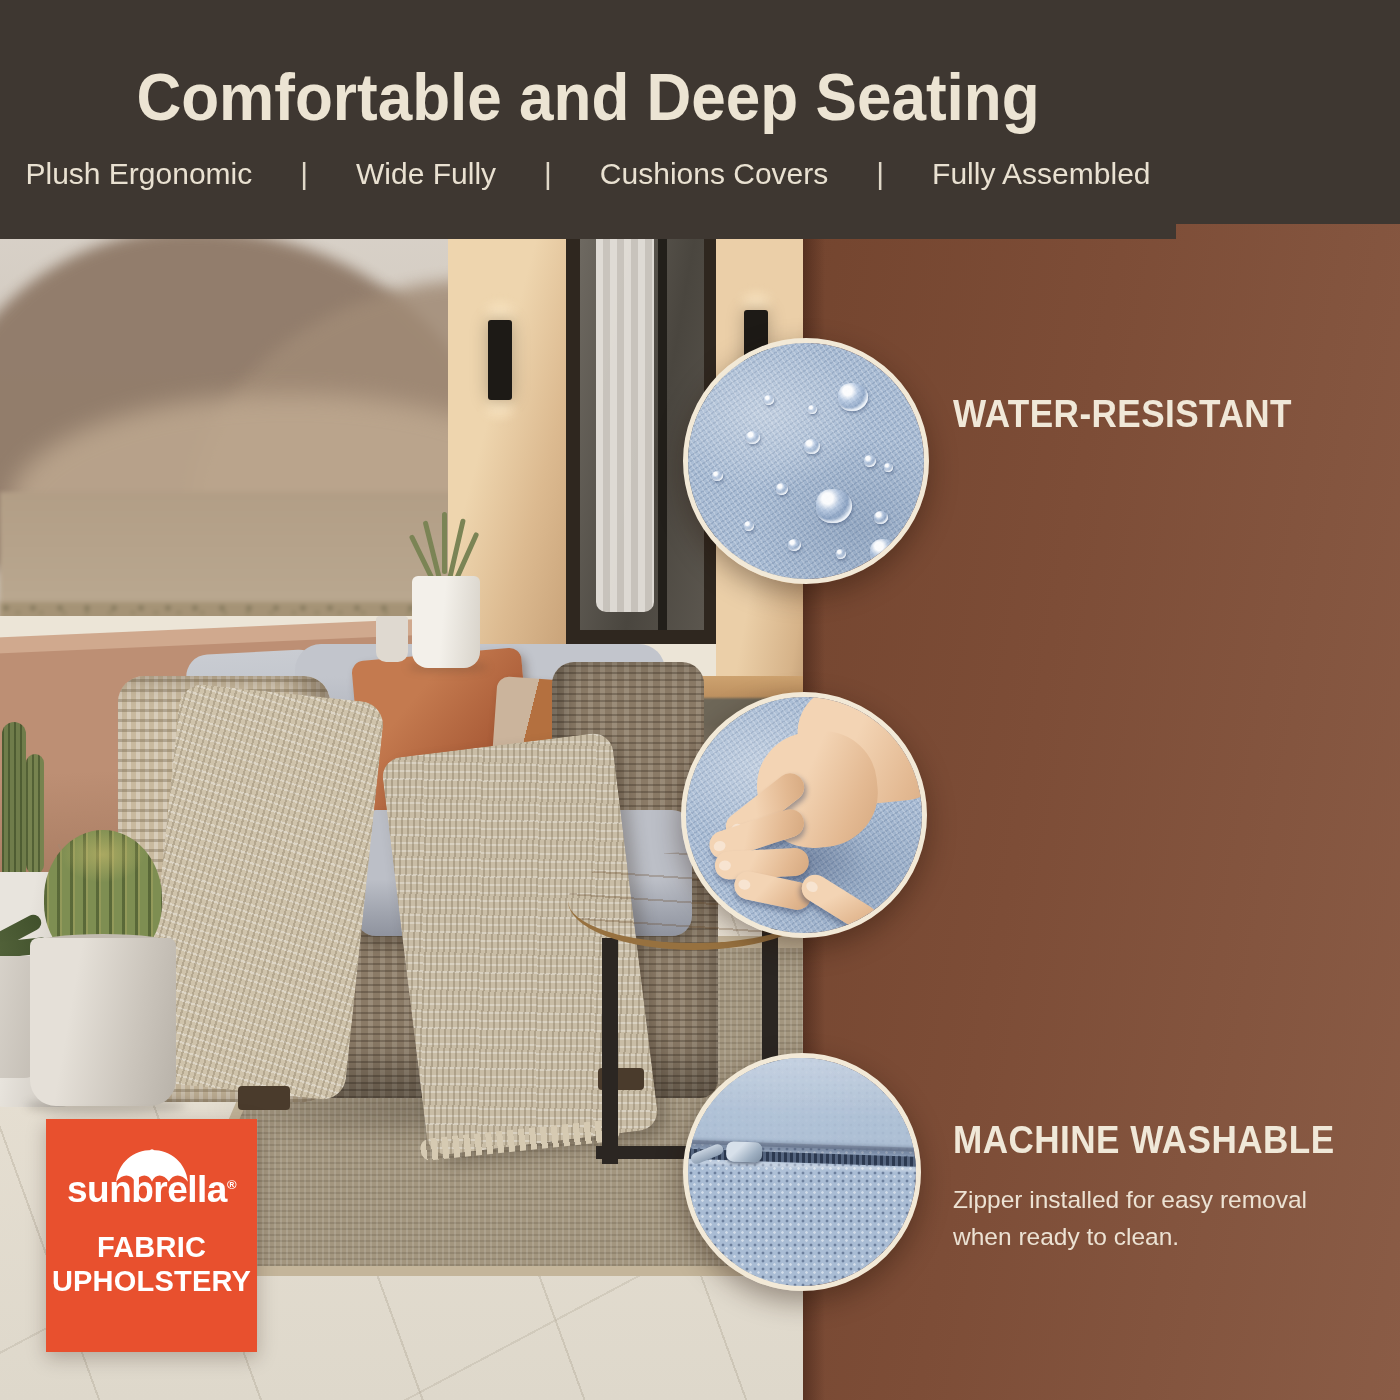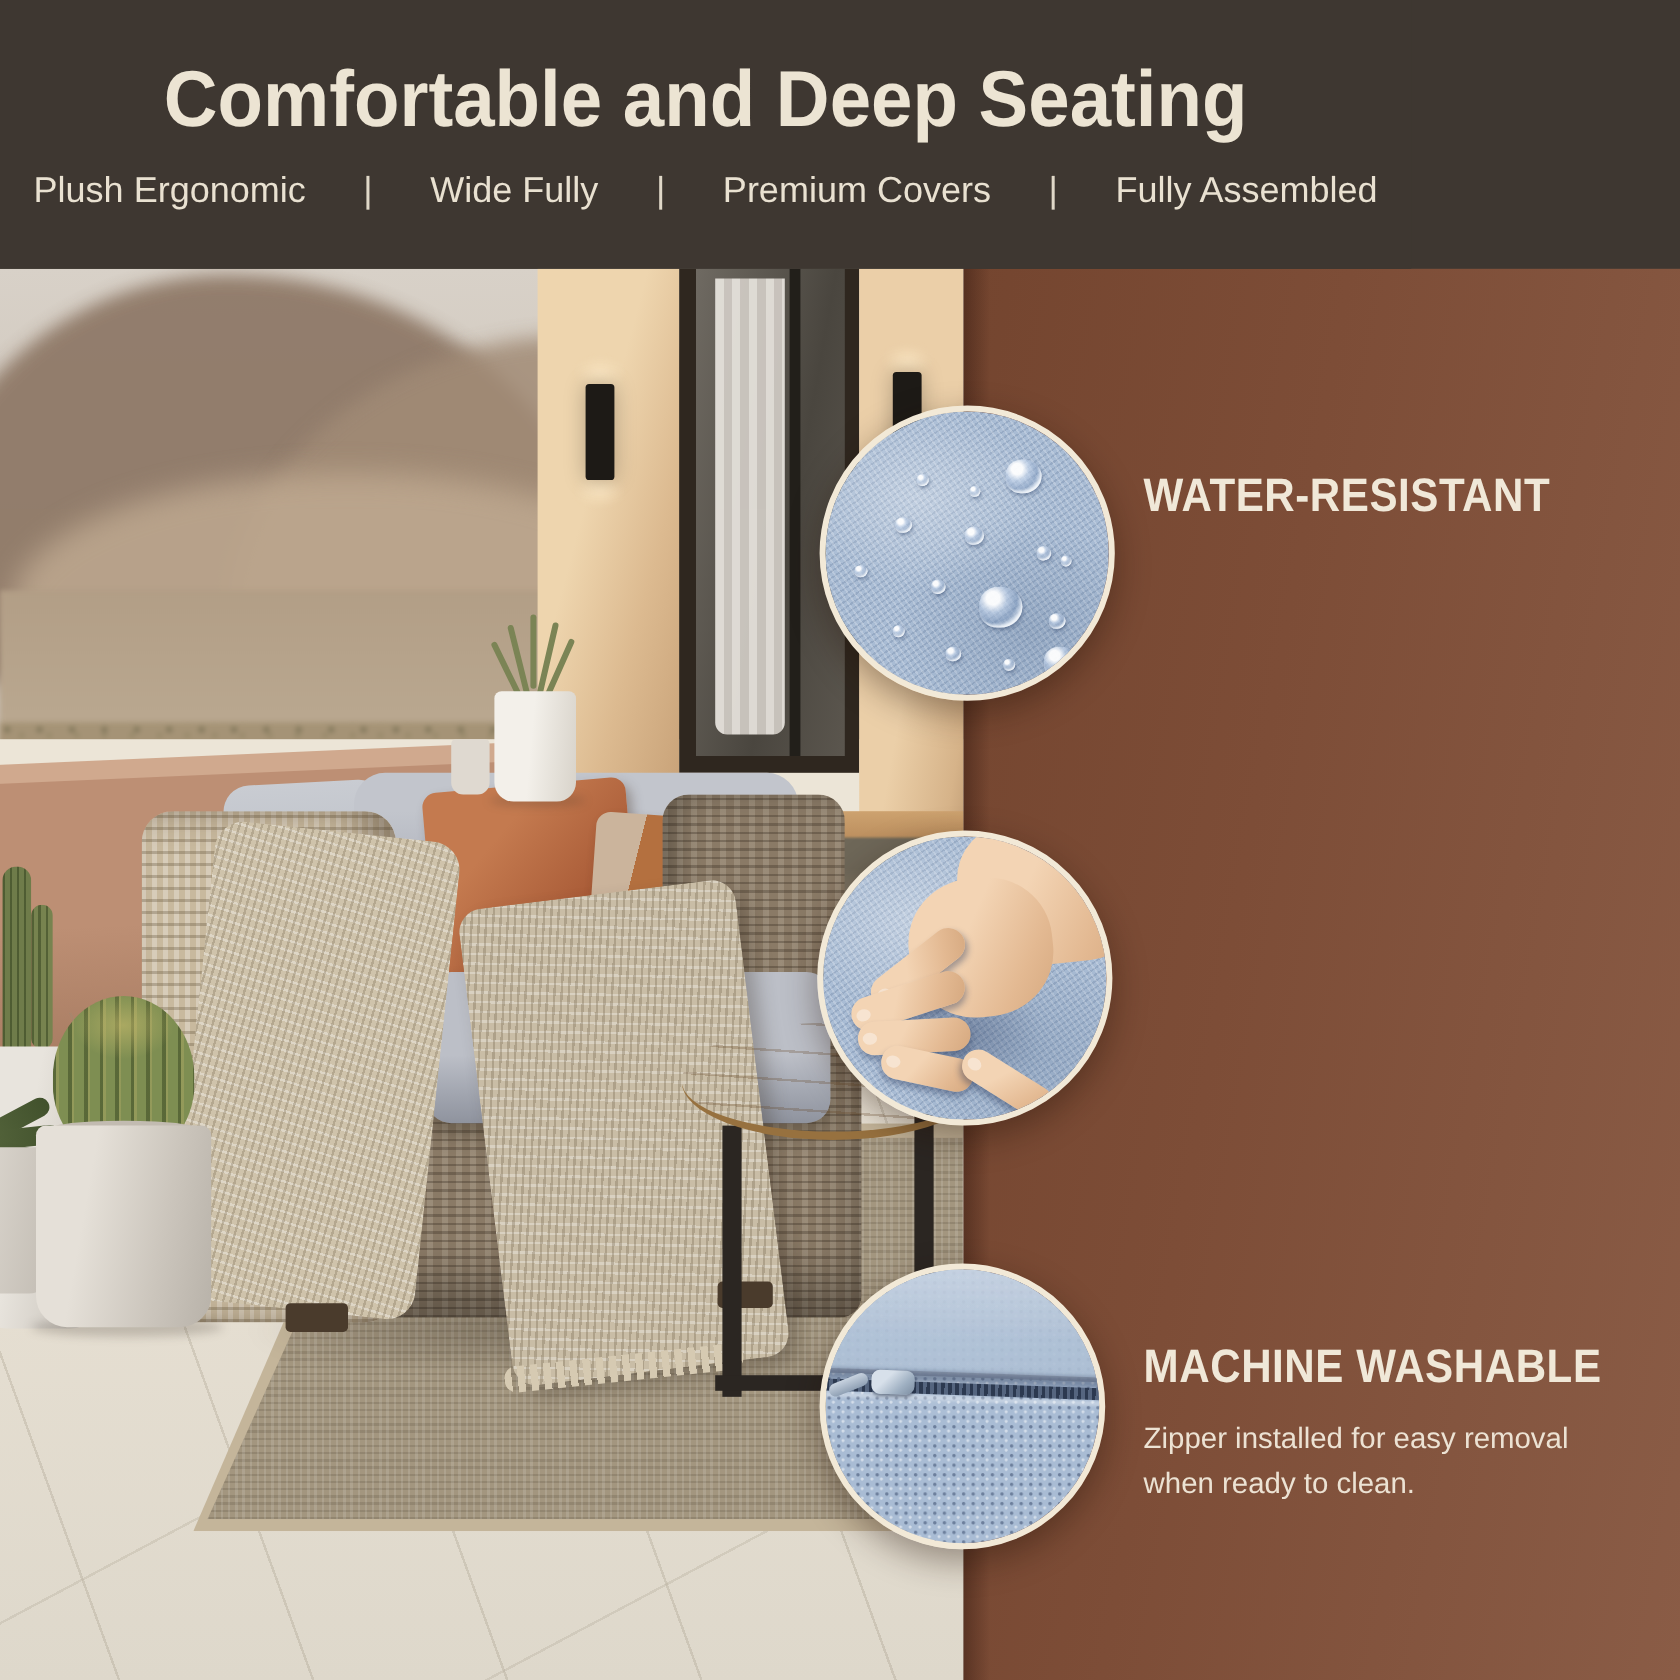--- a/index.html
+++ b/index.html
@@ -2,21 +2,21 @@
 <html><head>
 <meta charset="utf-8">
 <style>
   * { margin:0; padding:0; box-sizing:border-box; }
   html,body { background:#222; }
   #stage {
     position:relative; width:1400px; height:1400px; margin:0 auto;
     font-family:"Liberation Sans", sans-serif; overflow:hidden; background:#3e3731;
   }
   
-  .banner { position:absolute; left:0; top:0; width:1176px; height:224px; background:#3e3731; z-index:2; }
+  .banner { position:absolute; left:0; top:15px; width:1176px; height:224px; background:#3e3731; z-index:2; }
   .banner-title {
     position:absolute; left:0; top:44px; width:100%; text-align:center;
     font-size:66px; font-weight:bold; color:#ece4d3; letter-spacing:0;
     transform:scaleX(.94);
   }
   .banner-features {
     position:absolute; left:0; top:142px; width:100%;
     display:flex; justify-content:center; align-items:center;
     font-size:30px; color:#e9e1d1;
   }
@@ -238,21 +238,21 @@
 
 <div id="stage">
 
   <div class="banner">
     <div class="banner-title">Comfortable and Deep Seating</div>
     <div class="banner-features">
       <span class="feat">Plush Ergonomic</span>
       <span class="sep">|</span>
       <span class="feat">Wide Fully</span>
       <span class="sep">|</span>
-      <span class="feat">Premium Covers</span>
+      <span class="feat">Cushions Covers</span>
       <span class="sep">|</span>
       <span class="feat">Fully Assembled</span>
     </div>
   </div>
 
   <div class="photo">
     <div class="sky"></div>
     <div class="mtn1"></div>
     <div class="mtn2"></div>
     <div class="mtn-slope"></div>
@@ -383,14 +383,25 @@
     <div class="seam-top"></div>
     <div class="zip">
       <div class="zip-shadow"></div>
       <div class="zip-teeth"></div>
       <div class="zip-light"></div>
       <div class="slider"></div>
       <div class="pull"></div>
     </div>
   </div>
 
+  <div class="badge">
+    <svg class="umbrella" viewBox="0 0 72 34" xmlns="http://www.w3.org/2000/svg">
+      <path fill="#ffffff" d="M36 1 C 18 1 4 13 2 31 C 8 23 16 23 20 31 C 25 23 33 23 36 31 C 39 23 47 23 52 31 C 56 23 64 23 70 31 C 68 13 54 1 36 1 Z"></path>
+      <circle cx="36" cy="2.2" r="2" fill="#ffffff"></circle>
+    </svg>
+    <div class="brand-row"><span>sunbrella</span><sup>®</sup></div>
+    <div class="badge-label">
+      <div>FABRIC</div>
+      <div>UPHOLSTERY</div>
+    </div>
+  </div>
 
 </div>
 
 </body></html>

